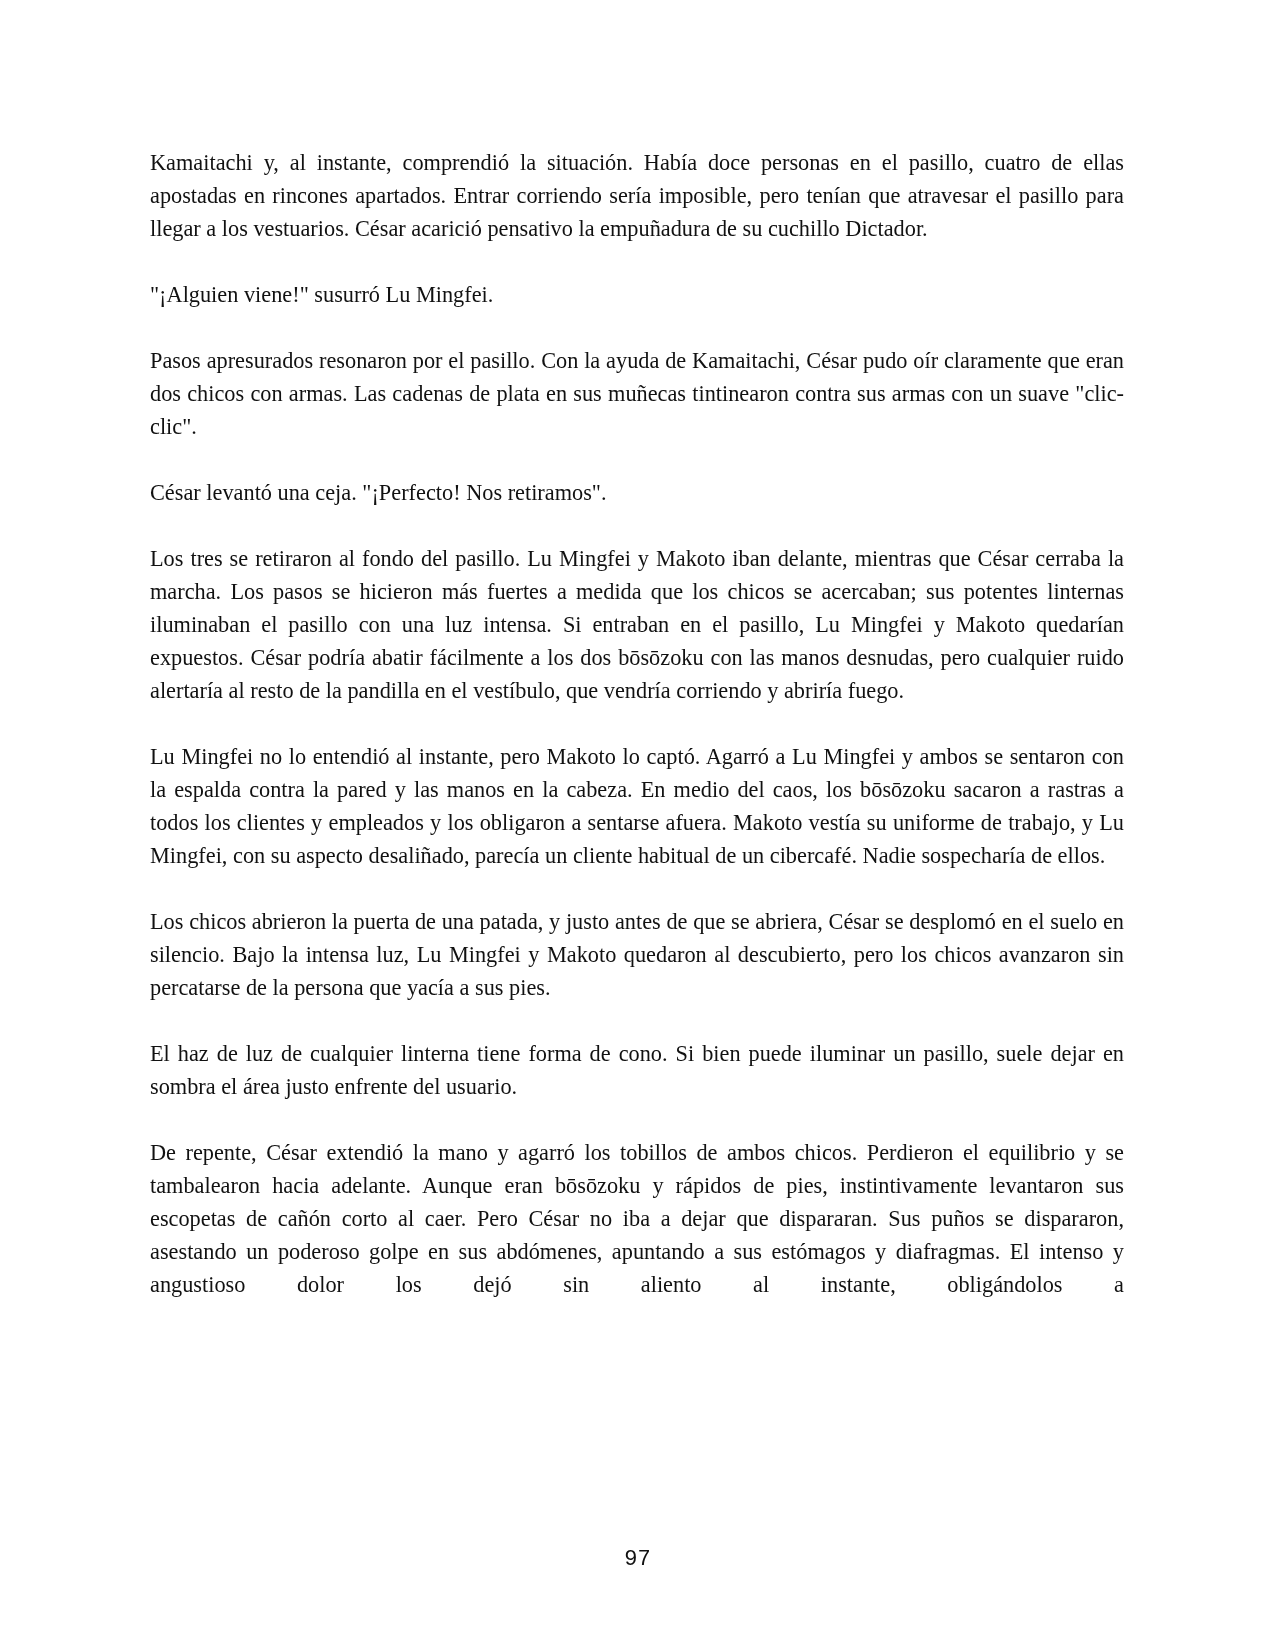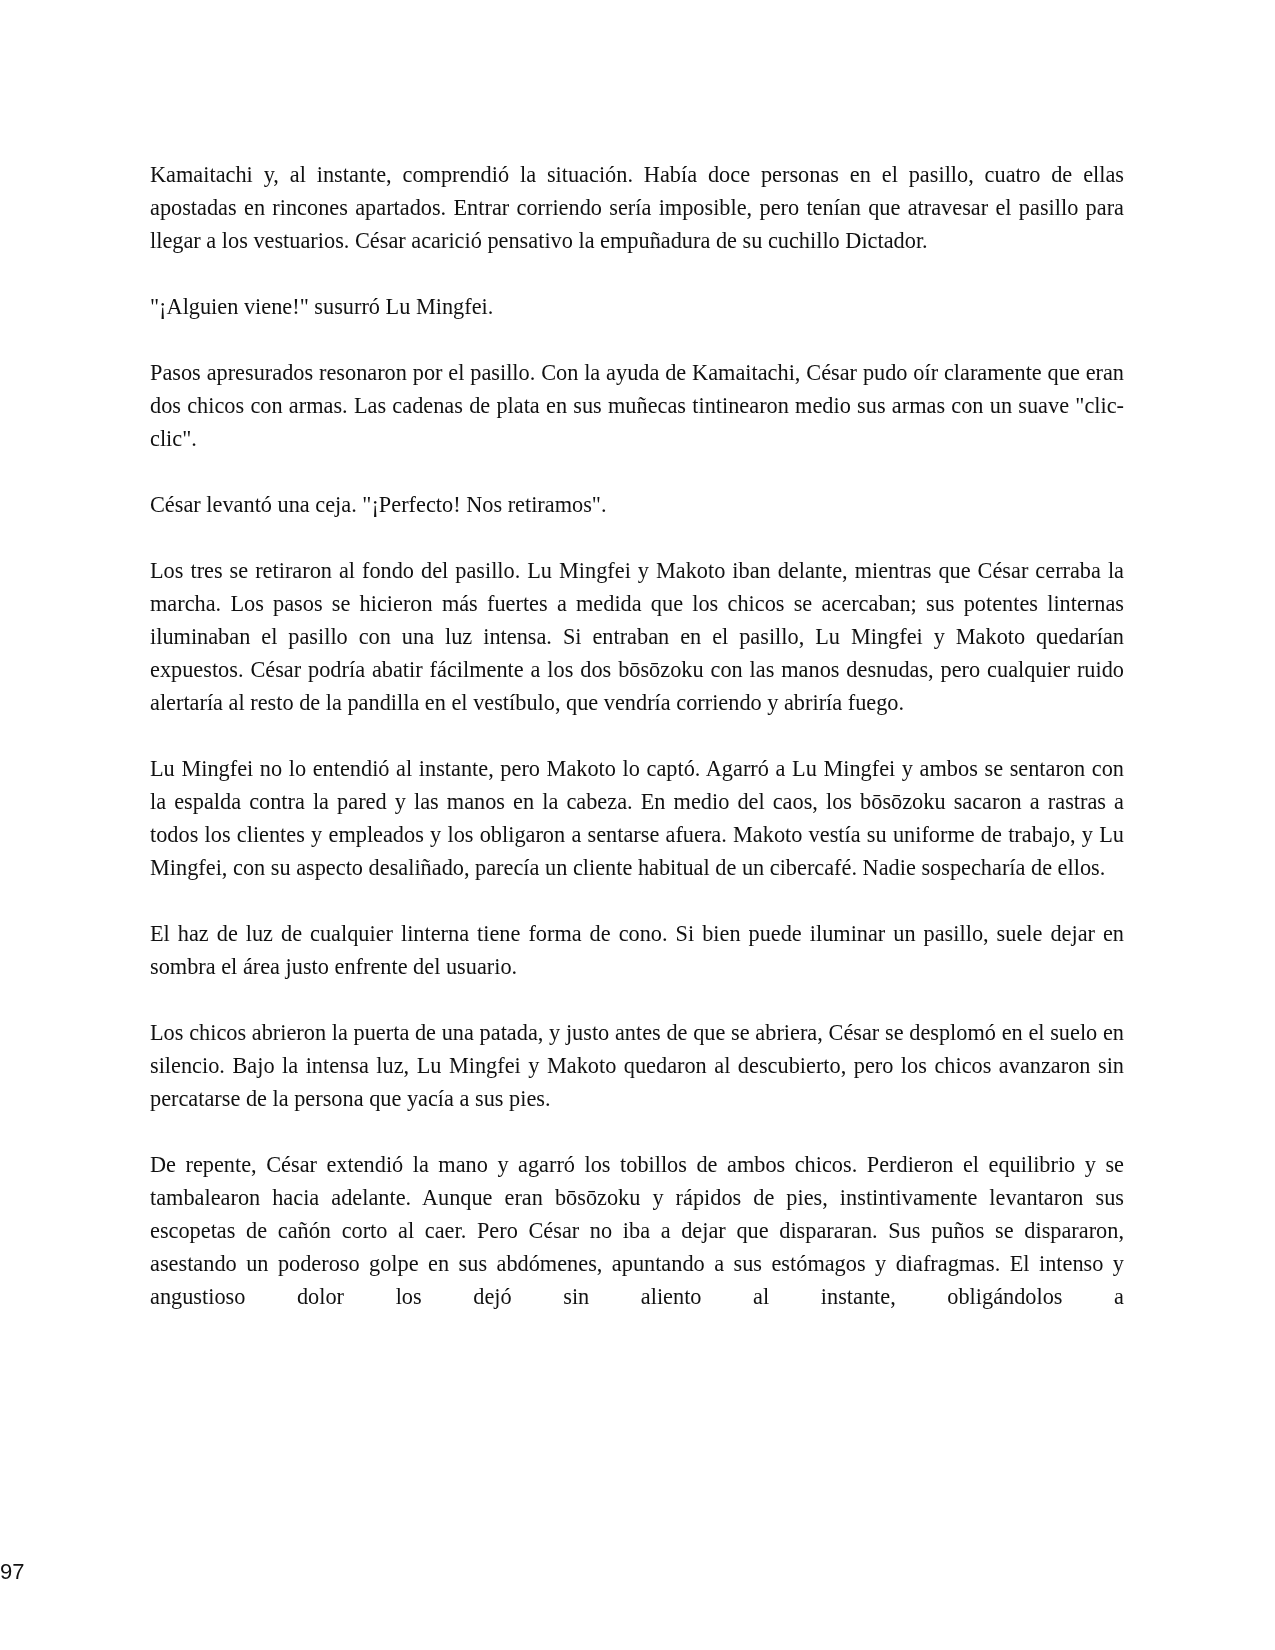--- a/index.html
+++ b/index.html
@@ -8,21 +8,21 @@
       background: #ffffff;
     }
     body {
       width: 1275px;
       height: 1650px;
       position: relative;
       overflow: hidden;
     }
     .page {
       position: absolute;
-      left: 0; top: 12px;
+      left: 0; top: 0;
       width: 1275px;
       height: 1562px;
       background: #ffffff;
     }
     .text-block {
       position: absolute;
       left: 150px;
       top: 146px;
       width: 974px;
       font-family: "Liberation Serif", "DejaVu Serif", serif;
@@ -33,35 +33,36 @@
     .text-block p {
       margin: 0 0 33px 0;
       text-align: justify;
       text-align-last: left;
     }
     .page-number {
       position: absolute;
       left: 0;
       width: 1275px;
       top: 1545px;
-      font-family: Liberation Sans, sans-serif;
+      text-align: center;
+      font-family: Liberation Mono, monospace;
       font-size: 22px;
       line-height: 30px;
       color: #111111;
     }
   </style>
 </head>
 <body>
 
 <div class="page">
   <div class="text-block">
     <p>Kamaitachi y, al instante, comprendió la situación. Había doce personas en el pasillo, cuatro de ellas apostadas en rincones apartados. Entrar corriendo sería imposible, pero tenían que atravesar el pasillo para llegar a los vestuarios. César acarició pensativo la empuñadura de su cuchillo Dictador.</p>
     <p>"¡Alguien viene!" susurró Lu Mingfei.</p>
-    <p>Pasos apresurados resonaron por el pasillo. Con la ayuda de Kamaitachi, César pudo oír claramente que eran dos chicos con armas. Las cadenas de plata en sus muñecas tintinearon medio sus armas con un suave "clic-clic".</p>
+    <p>Pasos apresurados resonaron por el pasillo. Con la ayuda de Kamaitachi, César pudo oír claramente que eran dos chicos con armas. Las cadenas de plata en sus muñecas tintinearon contra sus armas con un suave "clic-clic".</p>
     <p>César levantó una ceja. "¡Perfecto! Nos retiramos".</p>
     <p>Los tres se retiraron al fondo del pasillo. Lu Mingfei y Makoto iban delante, mientras que César cerraba la marcha. Los pasos se hicieron más fuertes a medida que los chicos se acercaban; sus potentes linternas iluminaban el pasillo con una luz intensa. Si entraban en el pasillo, Lu Mingfei y Makoto quedarían expuestos. César podría abatir fácilmente a los dos bōsōzoku con las manos desnudas, pero cualquier ruido alertaría al resto de la pandilla en el vestíbulo, que vendría corriendo y abriría fuego.</p>
     <p>Lu Mingfei no lo entendió al instante, pero Makoto lo captó. Agarró a Lu Mingfei y ambos se sentaron con la espalda contra la pared y las manos en la cabeza. En medio del caos, los bōsōzoku sacaron a rastras a todos los clientes y empleados y los obligaron a sentarse afuera. Makoto vestía su uniforme de trabajo, y Lu Mingfei, con su aspecto desaliñado, parecía un cliente habitual de un cibercafé. Nadie sospecharía de ellos.</p>
+    <p>Los chicos abrieron la puerta de una patada, y justo antes de que se abriera, César se desplomó en el suelo en silencio. Bajo la intensa luz, Lu Mingfei y Makoto quedaron al descubierto, pero los chicos avanzaron sin percatarse de la persona que yacía a sus pies.</p>
     <p>El haz de luz de cualquier linterna tiene forma de cono. Si bien puede iluminar un pasillo, suele dejar en sombra el área justo enfrente del usuario.</p>
-    <p>Los chicos abrieron la puerta de una patada, y justo antes de que se abriera, César se desplomó en el suelo en silencio. Bajo la intensa luz, Lu Mingfei y Makoto quedaron al descubierto, pero los chicos avanzaron sin percatarse de la persona que yacía a sus pies.</p>
     <p class="last-paragraph" style="text-align-last: justify;">De repente, César extendió la mano y agarró los tobillos de ambos chicos. Perdieron el equilibrio y se tambalearon hacia adelante. Aunque eran bōsōzoku y rápidos de pies, instintivamente levantaron sus escopetas de cañón corto al caer. Pero César no iba a dejar que dispararan. Sus puños se dispararon, asestando un poderoso golpe en sus abdómenes, apuntando a sus estómagos y diafragmas. El intenso y angustioso dolor los dejó sin aliento al instante, obligándolos a</p>
   </div>
   <div class="page-number">97</div>
 </div>
 
 </body></html>

